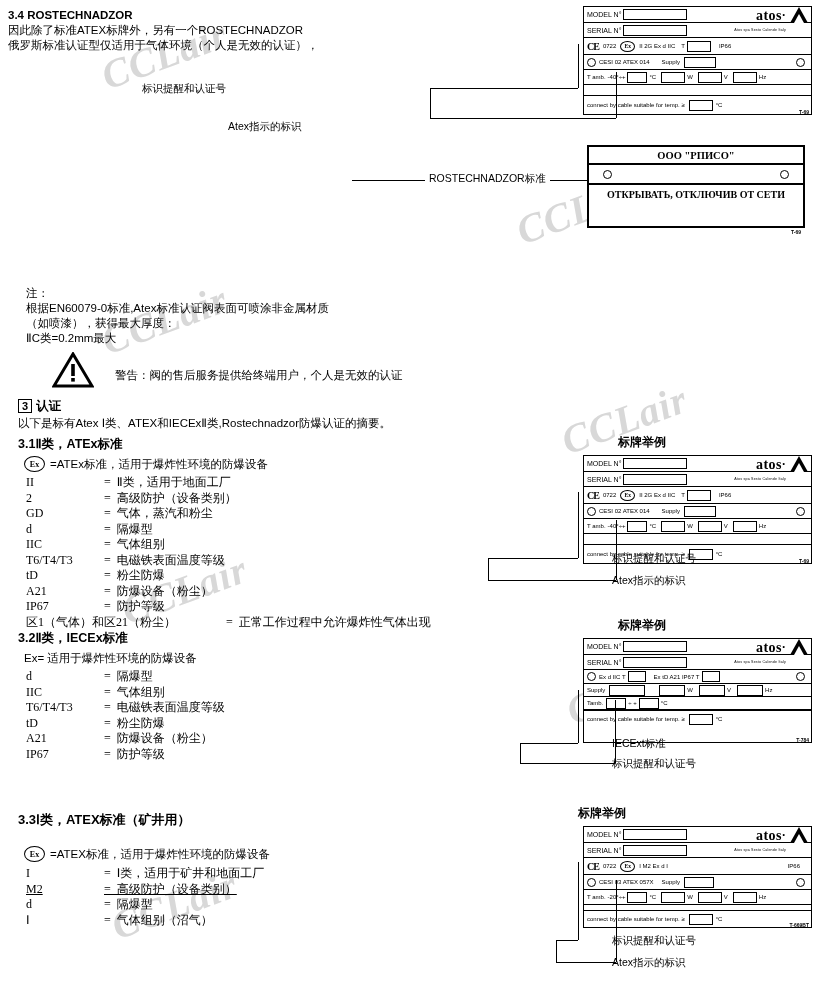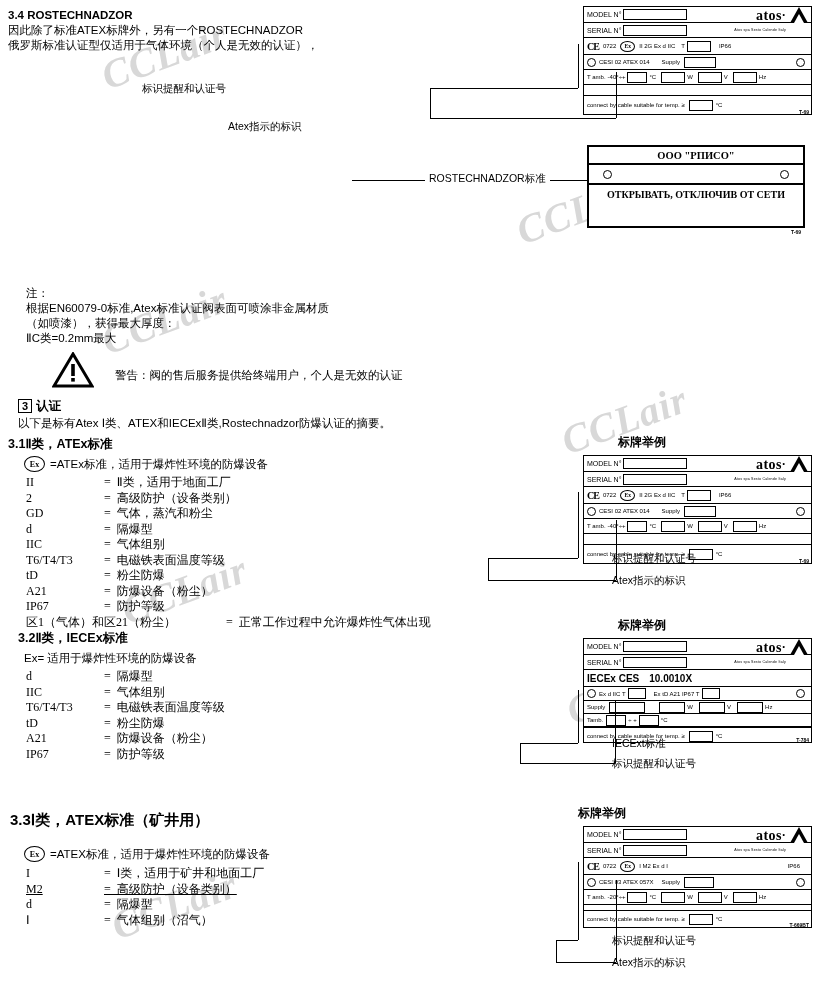--- a/index.html
+++ b/index.html
@@ -299,21 +299,21 @@
       <rect x="19.2" y="26" width="3.6" height="3.6" fill="#000"></rect>
     </svg>
   </div>
   <div class="txt abs" style="left:115px; top:368px;">警告：阀的售后服务提供给终端用户，个人是无效的认证</div>
 
   <div class="abs" style="left:18px; top:396px;">
     <span class="sec-num">3</span><span class="txt bold" style="font-size:12.5px;">认证</span>
   </div>
   <div class="txt abs" style="left:18px; top:416px;">以下是标有Atex Ⅰ类、ATEX和IECExⅡ类,Rostechnadzor防爆认证的摘要。</div>
 
-  <div class="txt bold abs" style="left:8px; top:437px; font-size:12.5px;">3.1Ⅱ类，ATEx标准</div>
+  <div class="txt bold abs" style="left:18px; top:437px; font-size:12.5px;">3.1Ⅱ类，ATEx标准</div>
 
   <div class="abs" style="left:24px; top:456px; display:flex; align-items:center;">
     <span style="display:inline-flex;align-items:center;justify-content:center;width:19px;height:14px;border:1.3px solid #000;border-radius:50%;font-family:'Liberation Serif',serif;font-weight:bold;font-size:8px;">Ex</span>
     <span class="txt" style="margin-left:5px;">=ATEx标准，适用于爆炸性环境的防爆设备</span>
   </div>
 
   <div class="abs" style="left:26px; top:475px;">
     <div class="txt-serif" style="display:flex;"><span style="display:inline-block;width:78px;">II</span><span>=  Ⅱ类，适用于地面工厂</span></div>
     <div class="txt-serif" style="display:flex;"><span style="display:inline-block;width:78px;">2</span><span>=  高级防护（设备类别）</span></div>
     <div class="txt-serif" style="display:flex;"><span style="display:inline-block;width:78px;">GD</span><span>=  气体，蒸汽和粉尘</span></div>
@@ -331,21 +331,21 @@
 
   <div class="abs" style="left:26px; top:669px;">
     <div class="txt-serif" style="display:flex;"><span style="display:inline-block;width:78px;">d</span><span>=  隔爆型</span></div>
     <div class="txt-serif" style="display:flex;"><span style="display:inline-block;width:78px;">IIC</span><span>=  气体组别</span></div>
     <div class="txt-serif" style="display:flex;"><span style="display:inline-block;width:78px;">T6/T4/T3</span><span>=  电磁铁表面温度等级</span></div>
     <div class="txt-serif" style="display:flex;"><span style="display:inline-block;width:78px;">tD</span><span>=  粉尘防爆</span></div>
     <div class="txt-serif" style="display:flex;"><span style="display:inline-block;width:78px;">A21</span><span>=  防爆设备（粉尘）</span></div>
     <div class="txt-serif" style="display:flex;"><span style="display:inline-block;width:78px;">IP67</span><span>=  防护等级</span></div>
   </div>
 
-  <div class="txt bold abs" style="left:10px; top:812px; font-size:15px;">3.3Ⅰ类，ATEX标准（矿井用）</div>
+  <div class="txt bold abs" style="left:18px; top:812px; font-size:13px;">3.3Ⅰ类，ATEX标准（矿井用）</div>
 
   <div class="abs" style="left:24px; top:846px; display:flex; align-items:center;">
     <span style="display:inline-flex;align-items:center;justify-content:center;width:19px;height:14px;border:1.3px solid #000;border-radius:50%;font-family:'Liberation Serif',serif;font-weight:bold;font-size:8px;">Ex</span>
     <span class="txt" style="margin-left:5px;">=ATEX标准，适用于爆炸性环境的防爆设备</span>
   </div>
 
   <div class="abs" style="left:26px; top:866px;">
     <div class="txt-serif" style="display:flex;"><span style="display:inline-block;width:78px;">I</span><span>=  Ⅰ类，适用于矿井和地面工厂</span></div>
     <div class="txt-serif" style="display:flex;text-decoration:underline;"><span style="display:inline-block;width:78px;">M2</span><span>=  高级防护（设备类别）</span></div>
     <div class="txt-serif" style="display:flex;"><span style="display:inline-block;width:78px;">d</span><span>=  隔爆型</span></div>
@@ -429,24 +429,20 @@
         <span class="atos-logo">atos</span>
         <span style="font-size:12px;font-weight:bold;">·</span>
       </span>
       <span class="tri"></span>
     </div>
     <div class="row" style="height:15px;">
       <span class="lbl">SERIAL N°</span>
       <span class="field" style="width:62px;"></span>
       <span style="flex:1"></span>
       <span class="atos-sub" style="margin-right:22px;">Atos spa  Sesto Calende  Italy</span>
-    </div>
-    <div class="row" style="height:17px;">
-      <span style="font-size:10px;font-weight:bold;">IECEx CES</span>
-      <span style="font-size:10px;font-weight:bold;margin-left:10px;">10.0010X</span>
     </div>
     <div class="row" style="height:14px;">
       <span class="circ"></span>
       <span class="small" style="margin-left:3px;">Ex d IIC T</span>
       <span class="field" style="width:16px;margin-left:2px;"></span>
       <span class="small" style="margin-left:8px;">Ex tD A21 IP67 T</span>
       <span class="field" style="width:16px;margin-left:2px;"></span>
       <span style="flex:1"></span>
       <span class="circ" style="margin-right:3px;"></span>
     </div>

